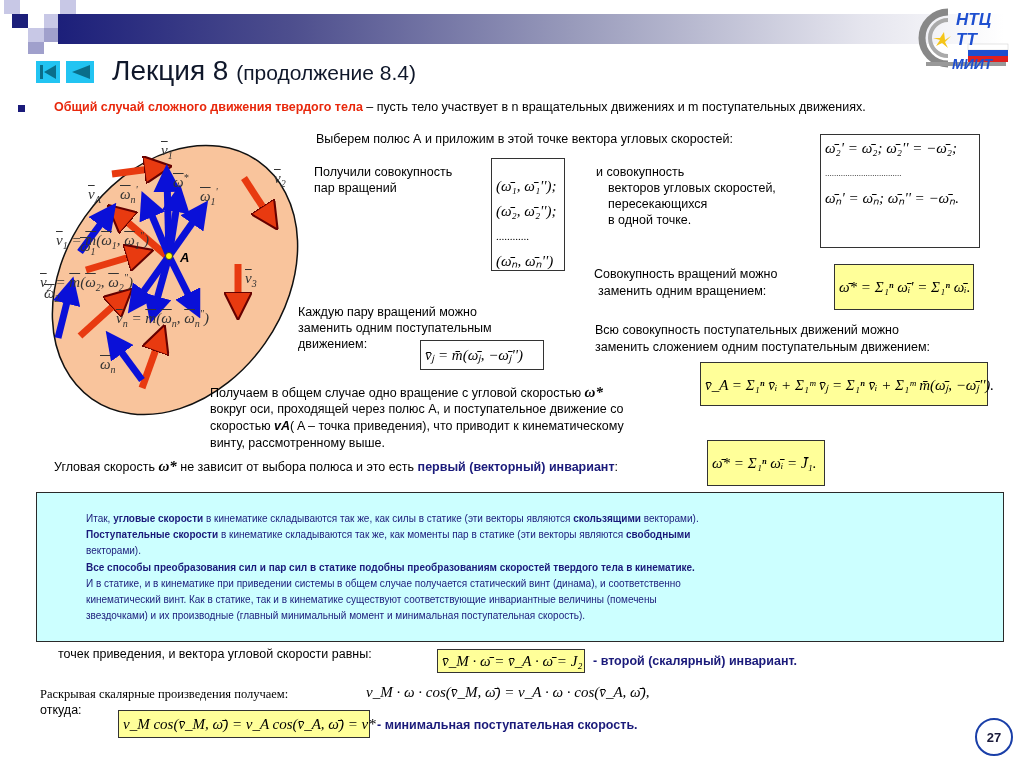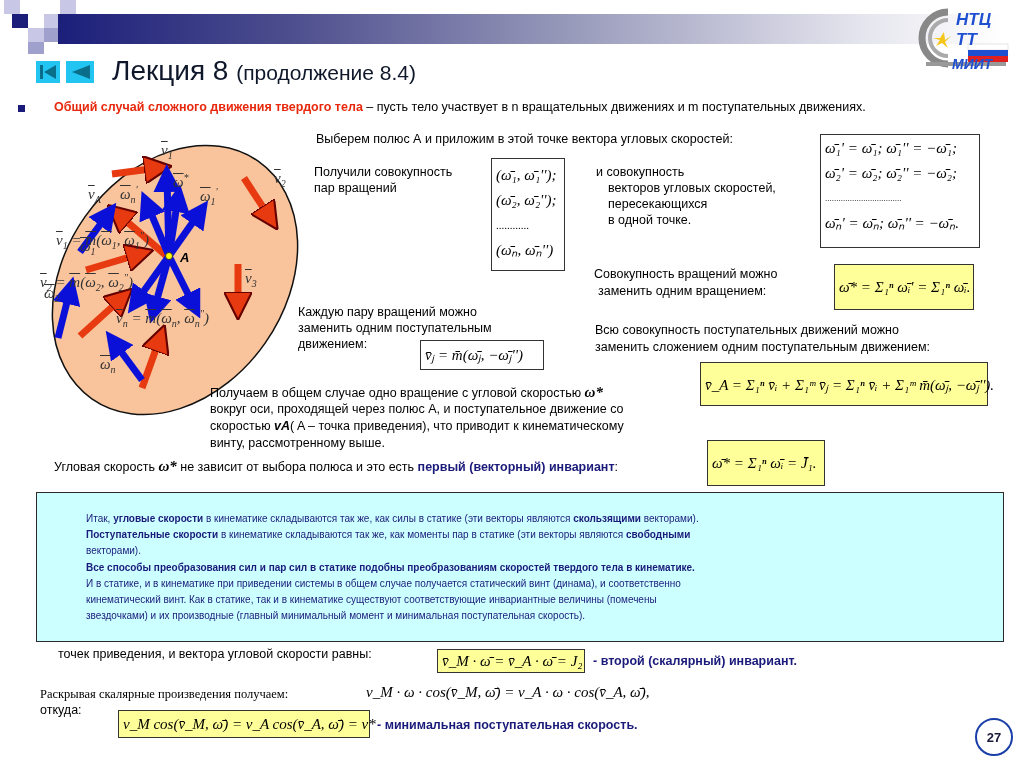--- a/index.html
+++ b/index.html
@@ -129,34 +129,33 @@
   <div class="lbl" style="left:10px;top:142px;"><span class="ov">v</span><sub>2</sub> = <span class="ov">m</span>(<span class="ov">ω</span><sub>2</sub>, <span class="ov">ω</span><sub>2</sub><sup>"</sup>)</div>
   <div class="lbl" style="left:14px;top:155px;"><span class="ov">ω</span><sub>2</sub></div>
   <div class="lbl" style="left:86px;top:178px;"><span class="ov">v</span><sub>n</sub> = <span class="ov">m</span>(<span class="ov">ω</span><sub>n</sub>, <span class="ov">ω</span><sub>n</sub><sup>"</sup>)</div>
   <div class="lbl" style="left:70px;top:226px;"><span class="ov">ω</span><sub>n</sub></div>
 </div>
 
 <div class="txt" style="left:316px;top:131px;">Выберем полюс А и приложим в этой точке вектора угловых скоростей:</div>
 <div class="txt" style="left:314px;top:164px;">Получили совокупность</div>
 <div class="txt" style="left:314px;top:180px;">пар вращений</div>
 
-<div class="box" style="left:491px;top:158px;width:74px;height:113px;padding-top:4px;">
+<div class="box" style="left:491px;top:158px;width:74px;height:113px;padding-top:15px;">
   <div class="row">(ω̄₁, ω̄₁'');</div>
   <div class="row">(ω̄₂, ω̄₂'');</div>
   <div class="row" style="font-style:normal;font-size:11px;">............</div>
   <div class="row">(ω̄ₙ, ω̄ₙ'')</div>
 </div>
 
 <div class="txt" style="left:596px;top:164px;">и совокупность</div>
 <div class="txt" style="left:608px;top:180px;">векторов угловых скоростей,</div>
 <div class="txt" style="left:608px;top:196px;">пересекающихся</div>
 <div class="txt" style="left:608px;top:212px;">в одной точке.</div>
 
 <div class="box" style="left:820px;top:134px;width:160px;height:114px;padding-top:1px;">
-  <div class="row">ω̄₁' = ω̄₁;   ω̄₁'' = −ω̄₁;</div>
   <div class="row">ω̄₂' = ω̄₂;   ω̄₂'' = −ω̄₂;</div>
   <div class="row" style="font-style:normal;font-size:9px;overflow:hidden;">..................................</div>
   <div class="row">ω̄ₙ' = ω̄ₙ;   ω̄ₙ'' = −ω̄ₙ.</div>
 </div>
 
 <div class="txt" style="left:594px;top:266px;">Совокупность вращений можно</div>
 <div class="txt" style="left:598px;top:283px;">заменить одним вращением:</div>
 <div class="ybox" style="left:834px;top:264px;width:140px;height:46px;">ω̄* = Σ₁ⁿ ω̄ᵢ' = Σ₁ⁿ ω̄ᵢ.</div>
 
 <div class="txt" style="left:298px;top:304px;">Каждую пару вращений можно</div>

